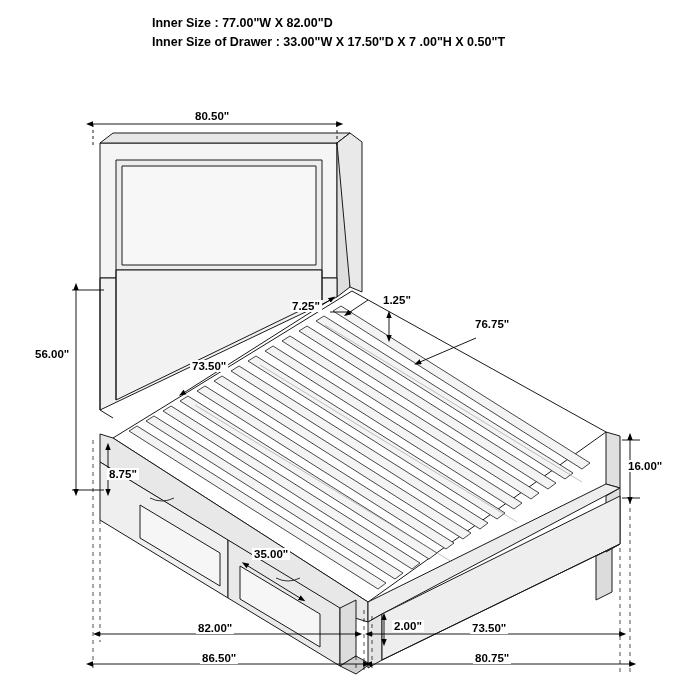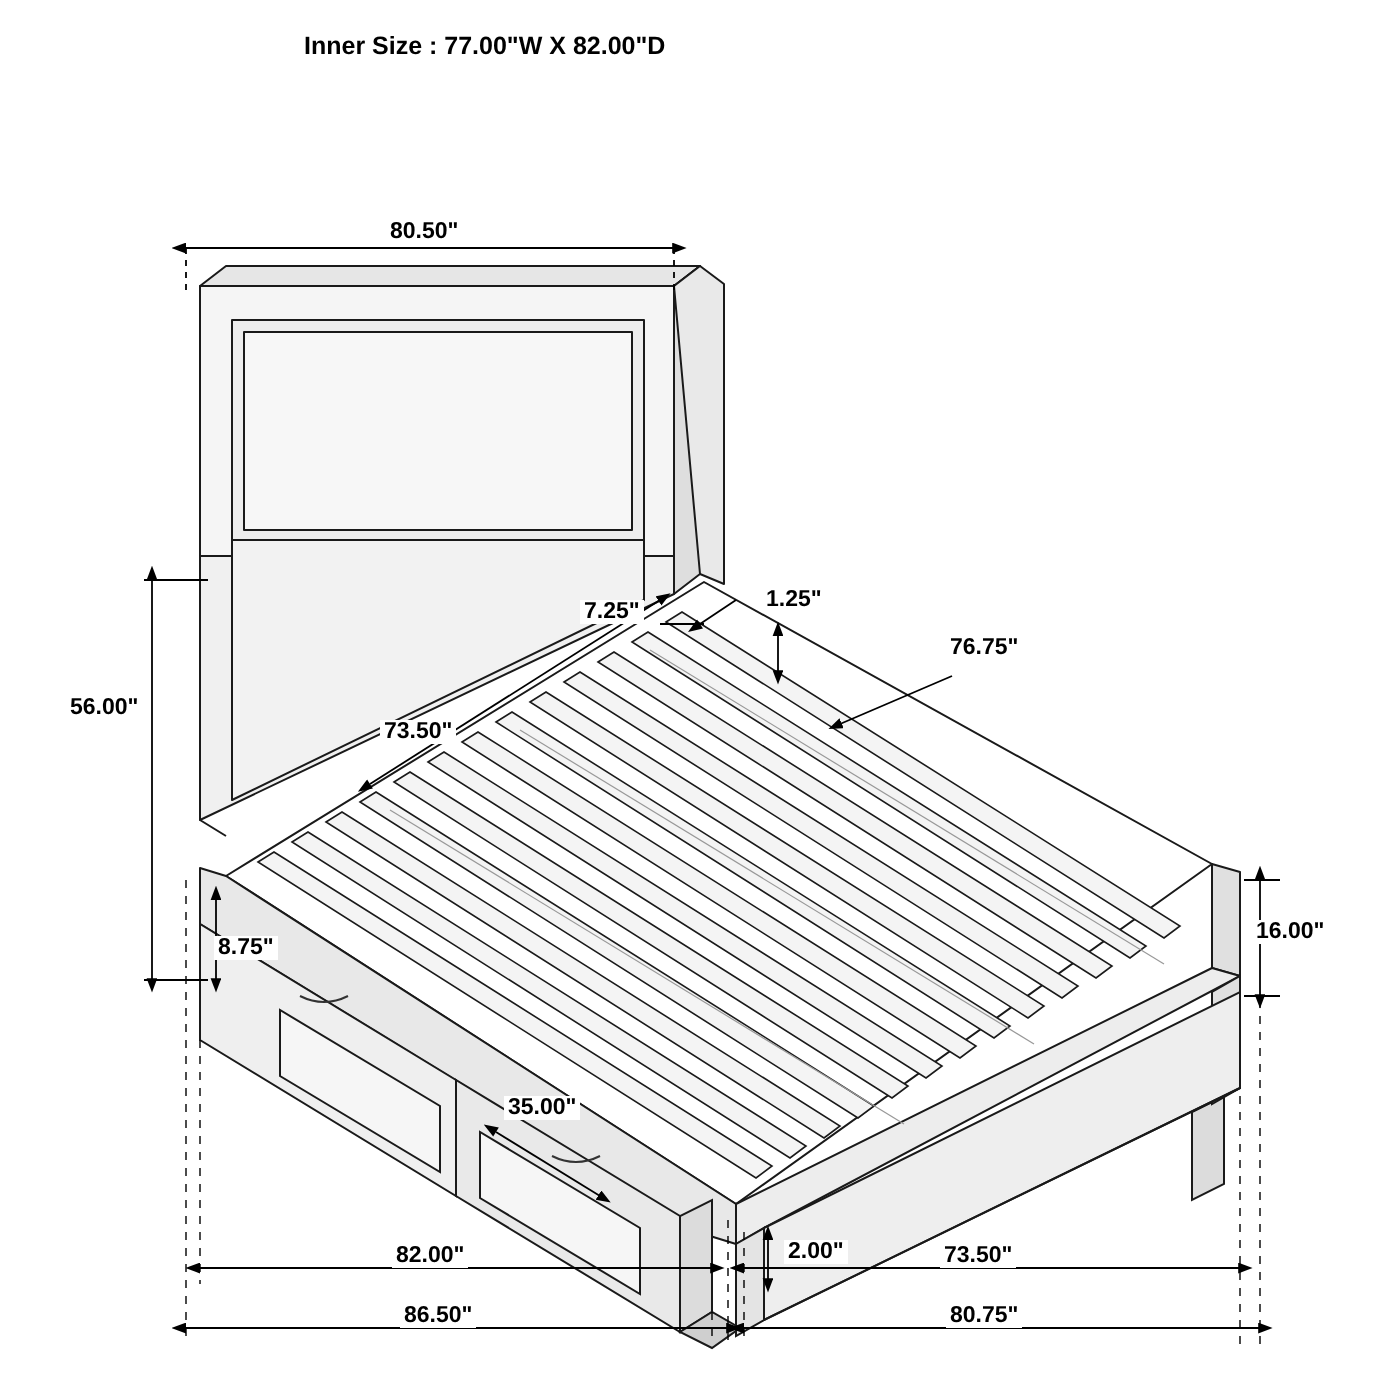--- a/index.html
+++ b/index.html
@@ -44,20 +44,21 @@
     padding: 0 2px;
   }
 </style>
 </head>
 <body>
 
 <div id="page">
 
   <div class="spec-block">
     <span class="spec-line">Inner Size : 77.00"W X 82.00"D</span>
+    <span class="spec-line">Inner Size of Drawer : 33.00"W X 17.50"D X 7 .00"H X 0.50"T</span>
   </div>
 
   <svg class="diagram" viewBox="0 0 700 700" xmlns="http://www.w3.org/2000/svg">
     <defs>
       <marker id="arrL" markerWidth="9" markerHeight="9" refX="8" refY="3" orient="auto">
         <path d="M8,0 L0,3 L8,6 z" fill="#000"></path>
       </marker>
       <marker id="arrR" markerWidth="9" markerHeight="9" refX="1" refY="3" orient="auto">
         <path d="M0,0 L8,3 L0,6 z" fill="#000"></path>
       </marker>

